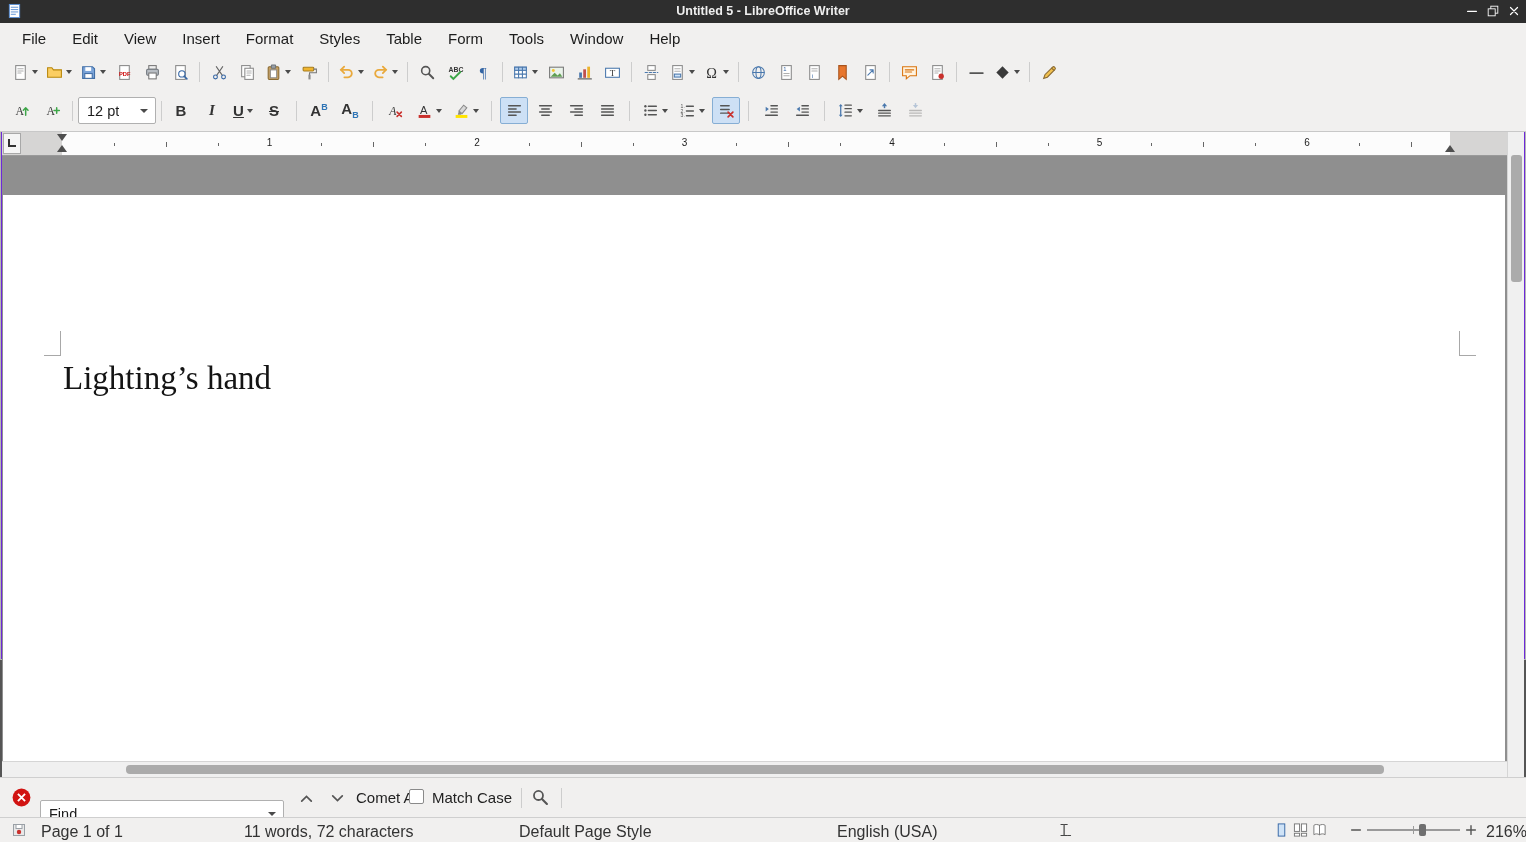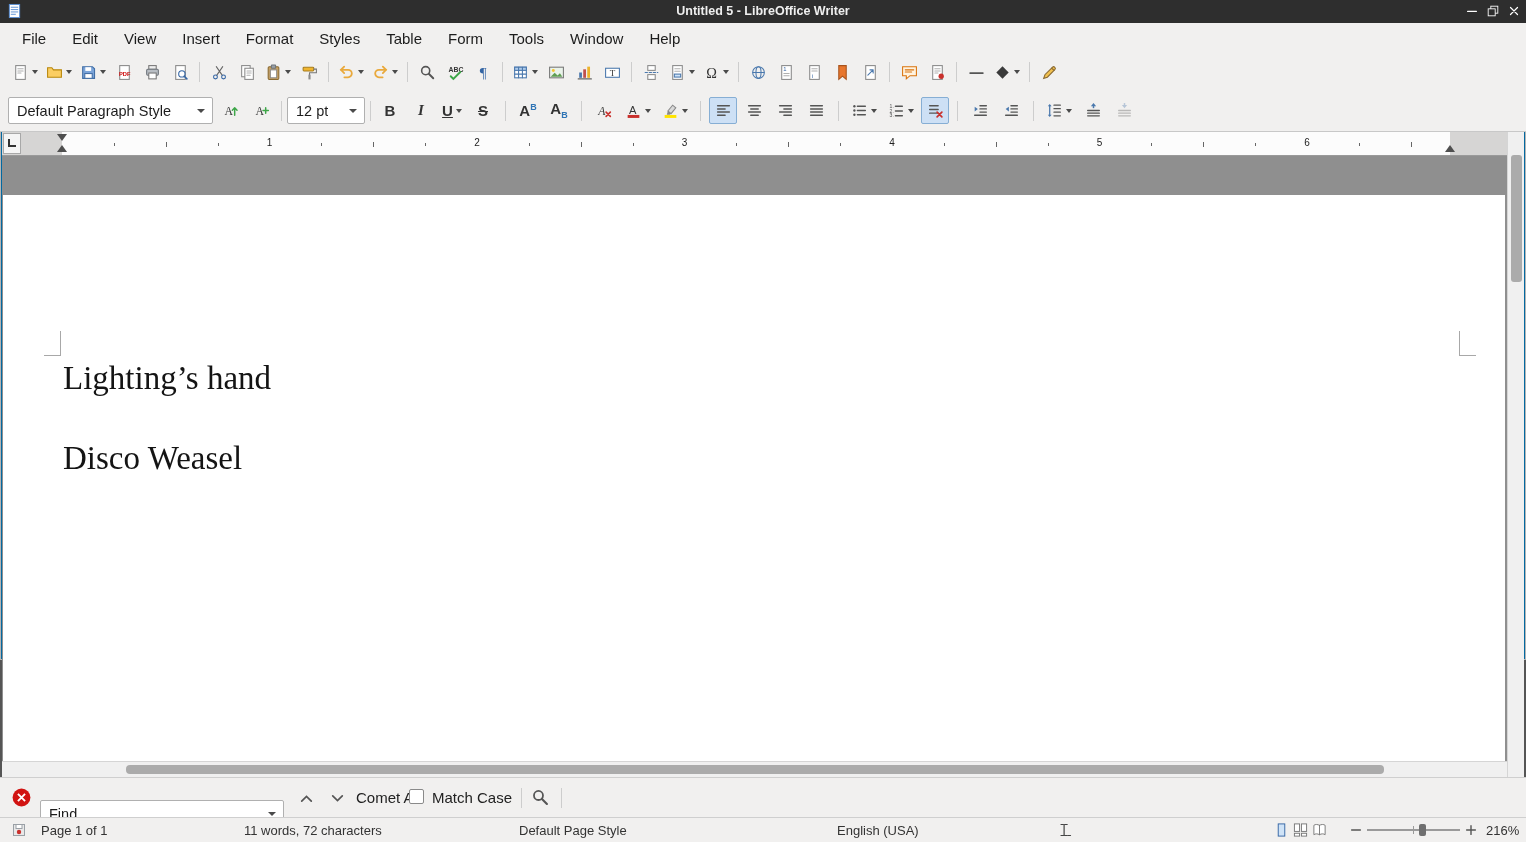--- a/index.html
+++ b/index.html
@@ -1,17 +1,17 @@
 <!DOCTYPE html>
 <html><head>
 <meta charset="utf-8">
 <style>
   *{box-sizing:border-box;margin:0;padding:0}
   html,body{width:1526px;height:842px;overflow:hidden;background:#555;font-family:"Liberation Sans",sans-serif}
-  .window{position:relative;width:1526px;height:660px;background:#0369a1;box-shadow:inset 0 0 0 1px #b5b5b5}
+  .window{position:relative;width:1526px;height:660px;background:#6d28d9;box-shadow:inset 0 0 0 1px #b5b5b5}
   
   .titlebar{position:absolute;top:0;left:0;right:0;height:23px;background:#2e2e2e}
   .titlebar .title{position:absolute;left:0;right:0;top:4px;text-align:center;color:#efefef;font-size:12.5px;font-weight:bold}
   .titlebar .app{position:absolute;left:7px;top:3px}
   .titlebar .app svg{width:15px;height:16px;display:block}
   .wctrls{position:absolute;right:5px;top:4px;display:flex;gap:7px}
   .wbtn svg{width:14px;height:14px;display:block}
   
   .menubar{position:absolute;top:23px;left:0;right:0;height:31px;display:flex;align-items:stretch;padding-left:9px;background:#f1f0ef}
   .menu-item{padding:0 13px;line-height:31px;font-size:15px;color:#1c1c1c}
@@ -70,21 +70,21 @@
   #find-nav{position:absolute;left:292px;top:7px}
   .flabel{position:absolute;top:11px;font-size:15px;color:#222}
   .flabel.fa{left:356px}
   .flabel.mc{left:432px}
   .fcheck{position:absolute;left:409px;top:11px;width:15px;height:15px;background:#fff;border:1px solid #8a8a8a;border-radius:2px}
   .fsep{position:absolute;top:10px;width:1px;height:20px;background:#cdcdcd}
   .fsep.s1{left:521px}.fsep.s2{left:561px}
   .fmag{position:absolute;left:531px;top:10px}
   .fmag svg{width:19px;height:19px}
   
-  .statusbar{position:absolute;left:0;top:817px;right:0;height:25px;background:#f1f0ef;border-top:1px solid #cfcfcf;font-size:13px;color:#333}
+  .statusbar{position:absolute;left:0;top:817px;right:0;height:25px;background:#f1f0ef;border-top:1px solid #cfcfcf;font-size:16px;color:#333}
   .sbtext{position:absolute;top:5px;white-space:nowrap}
   .sbic{position:absolute;top:4px}
   .sbic svg{width:16px;height:16px}
   #view-modes{position:absolute;left:1274px;top:4px;gap:4px}
   #view-modes svg{width:15px;height:16px}
   .zic{position:absolute;top:5px}
   .zic svg{width:14px;height:14px}
   .zo{left:1349px}.zi{left:1464px}
   .zslider{position:absolute;left:1367px;top:5px;width:93px;height:14px}
   .ztrack{position:absolute;left:0;right:0;top:6px;height:2px;background:#9a9a9a}
@@ -422,24 +422,20 @@
         <span class="icn">
           <svg viewBox="0 0 16 16" width="17" height="17" fill="none" stroke-linecap="round">
             <path d="M2.5 13.5l1.2-3.4 7-7a1.6 1.6 0 0 1 2.3 2.3l-7 7z" fill="#f2c14e" stroke="#8a6a33"></path>
             <path d="M10 3.8l2.3 2.3" stroke="#8a6a33"></path>
           </svg>
         </span>
       </button>
     </div>
 
   <div class="toolbar fmt">
-    <div class="combo w205">
-      <span class="ctext">Default Paragraph Style</span>
-      <span class="cdd"></span>
-    </div>
     <span id="style-actions" class="run">
         <button class="tbtn">
           <span class="icn">
             <svg viewBox="0 0 16 16" width="17" height="17" fill="none" stroke-linecap="round">
               <text x="1.5" y="12" font-size="11" fill="#333" font-family="serif">A</text>
               <path d="M11 12.5v-7M11 5.5L8.8 7.7M11 5.5l2.2 2.2" stroke="#3da648" stroke-width="1.4"></path>
             </svg>
           </span>
         </button>
         <button class="tbtn">
@@ -627,21 +623,20 @@
     <i class="tri up im-left"></i>
     <i class="tri up im-right"></i>
   </div>
 
   <div class="docarea">
     <div class="page">
       <i class="cmark l"></i>
       <i class="cmark r"></i>
       <div class="textbody" id="textbody">
           <p><span>Lighting’s hand</span></p>
-          <p><span>Disco Weasel</span></p>
         </div>
     </div>
     <div class="hscroll">
       <div class="hthumb"></div>
     </div>
   </div>
 
   <div class="vscroll">
     <div class="vthumb"></div>
   </div>

